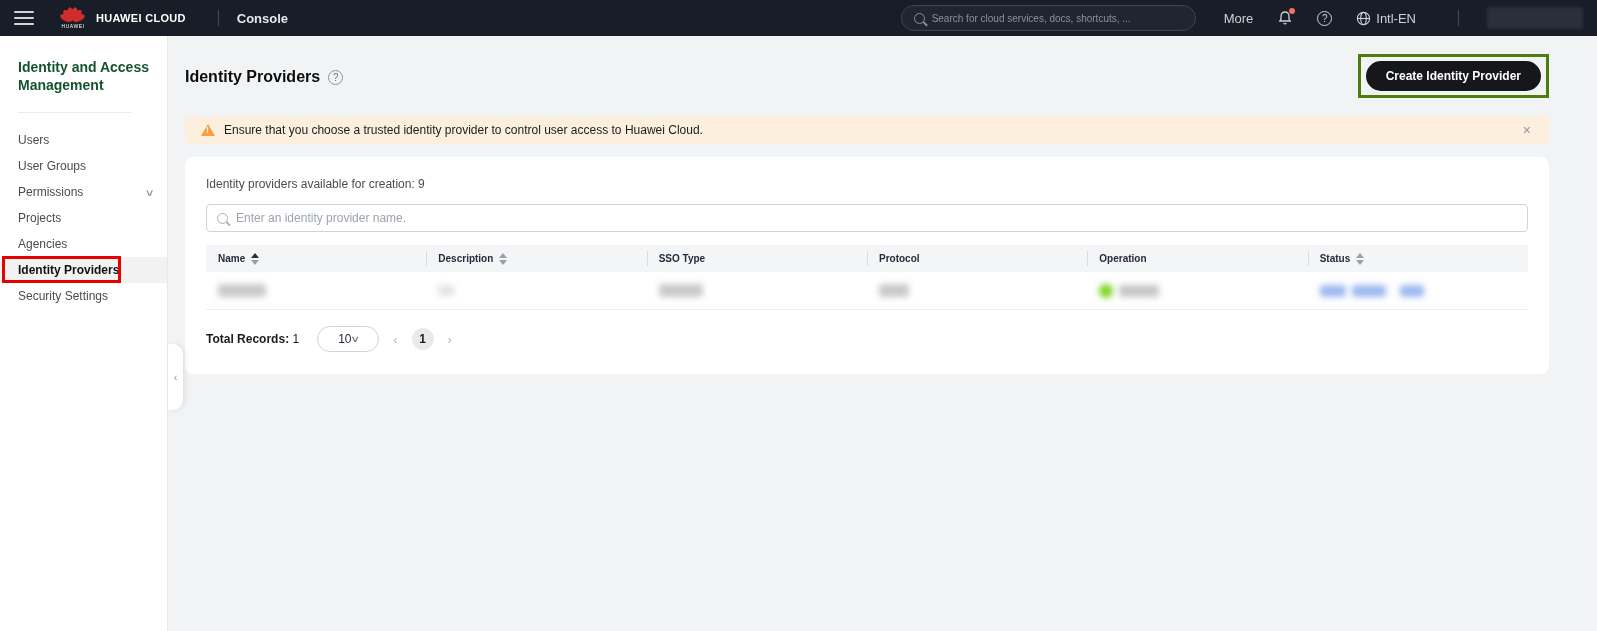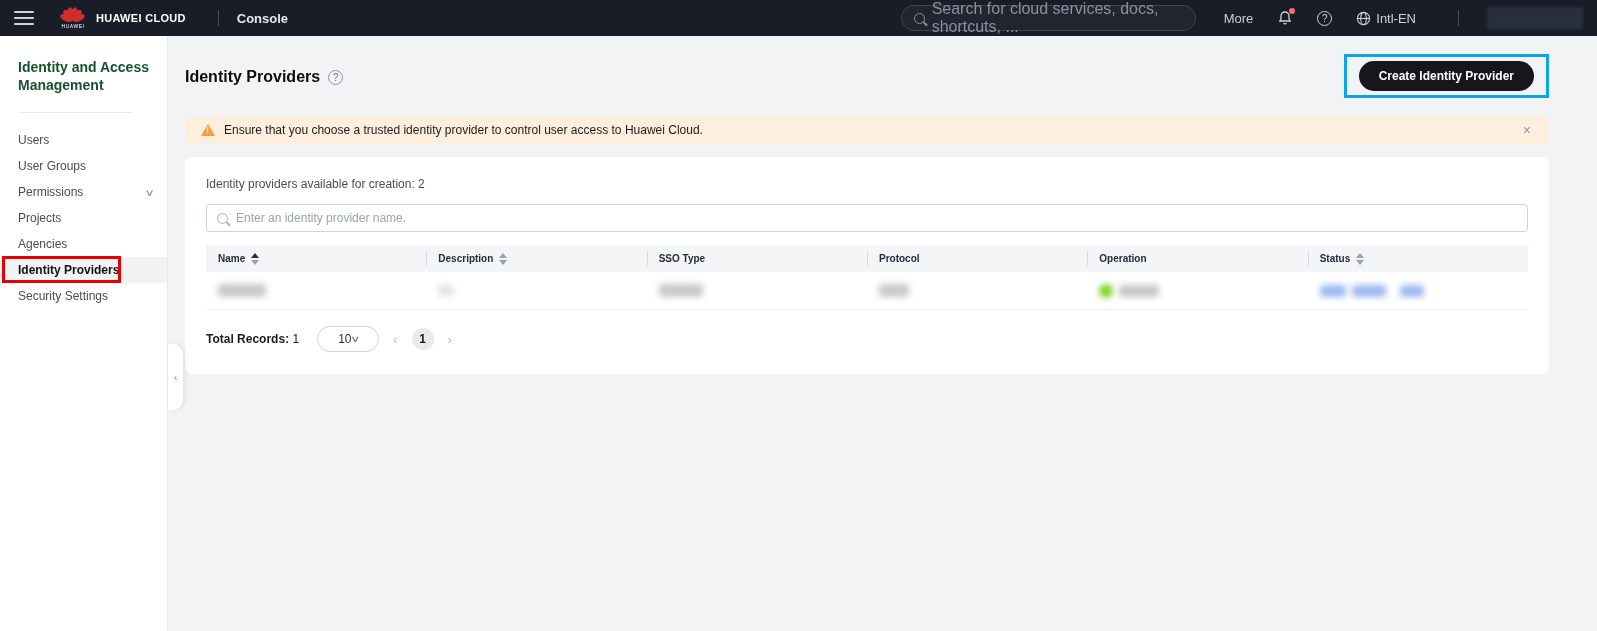--- a/index.html
+++ b/index.html
@@ -20,21 +20,21 @@
   .petals i:nth-child(1){ transform:rotate(-70deg);} .petals i:nth-child(2){ transform:rotate(-42deg);}
   .petals i:nth-child(3){ transform:rotate(-14deg);} .petals i:nth-child(4){ transform:rotate(14deg);}
   .petals i:nth-child(5){ transform:rotate(42deg);} .petals i:nth-child(6){ transform:rotate(70deg);}
   .logo-word { font-size:5px; color:#fff; letter-spacing:.5px; margin-top:2px; }
   .brand { font-size:11px; font-weight:bold; color:#ffffff; letter-spacing:.3px; }
   .tb-divider { width:1px; height:16px; background:#424a56; margin:0 18px; }
   .console { font-size:13px; color:#e6e8ec; font-weight:bold; cursor:pointer; }
   .tb-spacer { flex:1; }
   .tb-search { width:295px; height:26px; border:1px solid #3d4450; background:#20252f;
     border-radius:13px; display:flex; align-items:center; padding:0 12px; gap:7px;
-    color:#8a919d; font-size:16px; cursor:text; margin-right:28px; }
+    color:#8a919d; font-size:10px; cursor:text; margin-right:28px; }
   .mag { width:11px; height:11px; border:1.5px solid #8a919d; border-radius:50%; position:relative; flex:none; }
   .mag::after { content:""; position:absolute; width:5px; height:1.5px; background:#8a919d;
     bottom:-2px; right:-4px; transform:rotate(45deg); }
   .tb-item { font-size:13px; color:#cdd2d9; margin-right:24px; cursor:pointer; display:flex; align-items:center; gap:5px; }
   .bell { position:relative; width:16px; height:16px; }
   .bell svg { display:block; }
   .bell .dot { position:absolute; top:-2px; right:-2px; width:6px; height:6px;
     background:#f66f6a; border-radius:50%; }
   .help-circ { width:15px; height:15px; border:1.5px solid #cdd2d9; border-radius:50%;
     font-size:10px; display:flex; align-items:center; justify-content:center; color:#cdd2d9; }
@@ -58,21 +58,21 @@
     background:#fff; border-radius:0 10px 10px 0; box-shadow:2px 0 5px rgba(0,0,0,.08);
     display:flex; align-items:center; justify-content:center; cursor:pointer;
     color:#8d949e; font-size:11px; }
 
   .main { flex:1; padding:24px 48px 0 17px; }
   .main-head { display:flex; align-items:flex-start; justify-content:space-between; }
   .page-title-row { display:flex; align-items:center; gap:8px; margin-top:8px; }
   .page-title { font-size:16px; font-weight:bold; color:#0d0d0d; }
   .title-help { width:15px; height:15px; border:1px solid #8d949e; border-radius:50%;
     color:#6c727c; font-size:10px; display:flex; align-items:center; justify-content:center; cursor:pointer; }
-  .btn-annotation { border:3px solid #0ea5e9; padding:4px 12px; margin-top:-6px; }
+  .btn-annotation { border:3px solid #4d7c0f; padding:4px 5px; margin-top:-6px; }
   .create-btn { background:#16171b; color:#fff; font-size:12px; font-weight:bold;
     height:30px; padding:0 20px; border:none; border-radius:15px; cursor:pointer;
     font-family:"Liberation Sans", sans-serif; }
 
   .banner { margin-top:18px; background:#fcefdd; border-radius:6px; height:28px;
     display:flex; align-items:center; padding:0 16px; gap:9px; }
   .warn-tri { width:0; height:0; border-left:7px solid transparent; border-right:7px solid transparent;
     border-bottom:12px solid #f89e42; position:relative; flex:none; }
   .warn-tri::after { content:"!"; position:absolute; left:-2px; top:1px; color:#fcefdd;
     font-size:9px; font-weight:bold; }
@@ -214,21 +214,21 @@
       </div>
     </div>
 
     <div class="banner">
       <span class="warn-tri"></span>
       <span class="banner-text">Ensure that you choose a trusted identity provider to control user access to Huawei Cloud.</span>
       <span class="banner-close">×</span>
     </div>
 
     <div class="card">
-      <div class="avail-text">Identity providers available for creation: 2</div>
+      <div class="avail-text">Identity providers available for creation: 9</div>
       <div class="search-box">
         <span class="mag"></span>
         <span>Enter an identity provider name.</span>
       </div>
 
       <div class="table">
         <div class="thead">
           <div class="th">
             <span>Name</span>
             <span class="sort">

